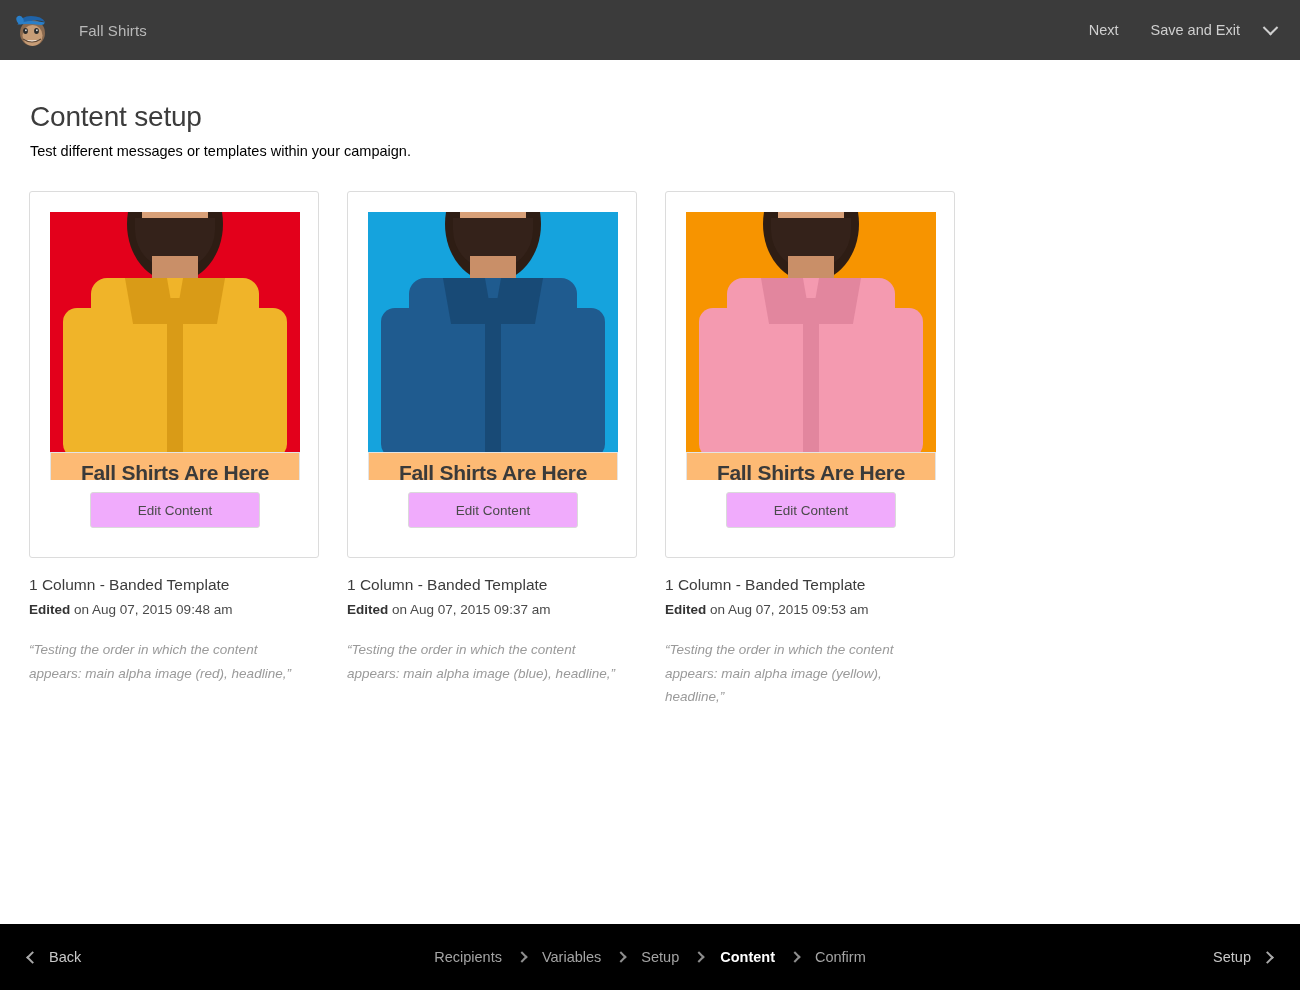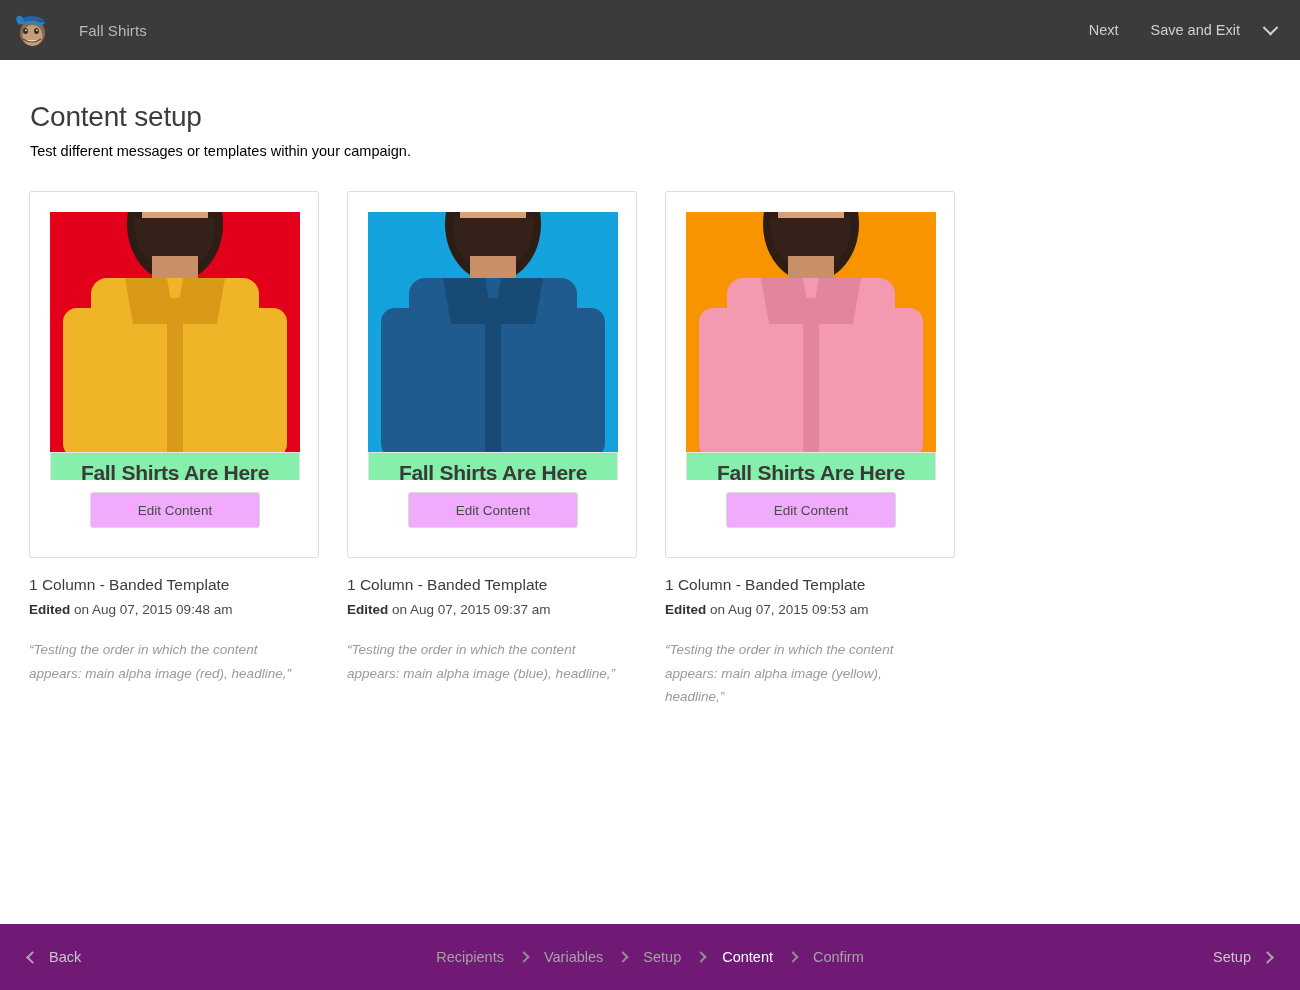--- a/index.html
+++ b/index.html
@@ -182,21 +182,21 @@
     border-radius: 14px;
   }
   .fig-arm-l { left: 50%; margin-left: -112px; }
   .fig-arm-r { left: 50%; margin-left: 68px; }
 
   .banner {
     position: absolute;
     left: 0; top: 240px;
     width: 250px;
     height: 42px;
-    background: #86efac;
+    background: #fdba74;
     border: 1px solid #e4e4e4;
     display: flex;
     align-items: center;
     justify-content: center;
   }
   .banner-text {
     font-family: "Liberation Sans", sans-serif;
     font-weight: bold;
     font-size: 21px;
     color: #3a3a3a;
@@ -240,21 +240,21 @@
     line-height: 1.75;
     max-width: 272px;
   }
 
   
   .footer {
     position: absolute;
     left: 0; top: 924px;
     width: 1300px;
     height: 66px;
-    background: #701a75;
+    background: #000000;
     display: flex;
     align-items: center;
   }
   .foot-back, .foot-next {
     display: flex;
     align-items: center;
     gap: 12px;
     color: #c8c8c8;
     font-size: 14.5px;
     cursor: pointer;
@@ -281,21 +281,21 @@
   }
   .step {
     color: #a4a4a4;
     font-size: 14.5px;
     padding: 0 16px;
     pointer-events: auto;
     cursor: pointer;
   }
   .step.active {
     color: #ffffff;
-    font-weight: normal;
+    font-weight: bold;
     padding-left: 17px;
   }
   .step-sep {
     display: inline-block;
     width: 8px; height: 8px;
     border-top: 2px solid #8e8e8e;
     border-right: 2px solid #8e8e8e;
     transform: rotate(45deg);
   }
 </style>

